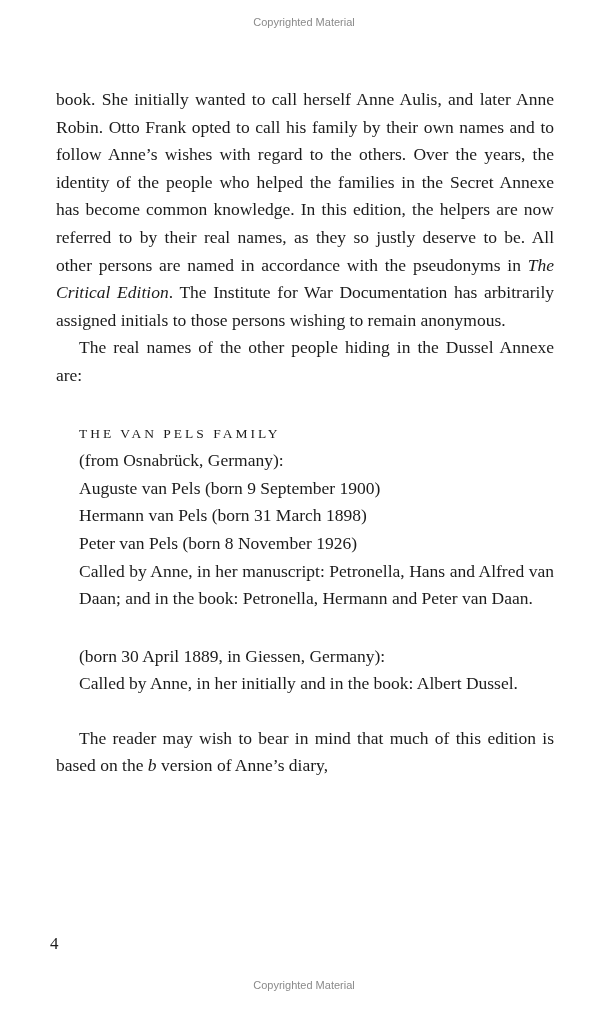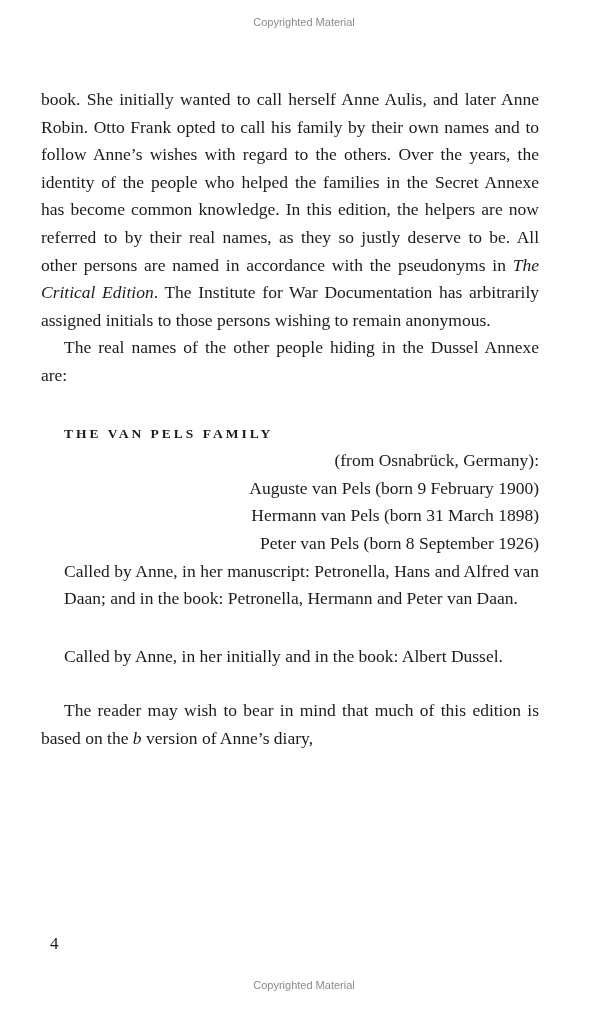--- a/index.html
+++ b/index.html
@@ -19,38 +19,38 @@
     text-align: center;
     font-family: "Liberation Sans", sans-serif;
     font-size: 11px;
     color: #8a8a8a;
   }
   .copyright-top { top: 16px; }
   .copyright-bottom { top: 979px; }
   .text-block {
     position: absolute;
     top: 86px;
-    left: 41px;
+    left: 56px;
     width: 498px;
     font-size: 17.5px;
     line-height: 27.6px;
   }
   .para { text-align: justify; }
   .para-indent { text-indent: 23px; }
   .person-block {
     margin-left: 23px;
     margin-top: 30px;
   }
   .sc-heading {
     font-size: 13.5px;
     letter-spacing: 3px;
     line-height: 27.6px;
-    font-weight: 700;
+    font-weight: 400;
   }
-  .plain-line { text-align: right; }
+  .plain-line { text-align: left; }
   .reader-note { margin-top: 27px; }
   .page-number {
     position: absolute;
     left: 50px;
     top: 934px;
     font-size: 17px;
   }
   i { font-style: italic; }
 </style>
 </head>
@@ -60,27 +60,28 @@
 
 <div class="text-block">
 
   <p class="para"><span>book. She initially wanted to call herself Anne Aulis, and later Anne Robin. Otto Frank opted to call his family by their own names and to follow Anne’s wishes with regard to the others. Over the years, the identity of the people who helped the families in the Secret Annexe has become common knowledge. In this edition, the helpers are now referred to by their real names, as they so justly deserve to be. All other persons are named in accordance with the pseudonyms in </span><i>The Critical Edition</i><span>. The Institute for War Documentation has arbitrarily assigned initials to those persons wishing to remain anonymous.</span></p>
 
   <p class="para para-indent">The real names of the other people hiding in the Dussel Annexe are:</p>
 
   <div class="person-block">
     <div class="sc-heading">THE VAN PELS FAMILY</div>
     <div class="plain-line">(from Osnabrück, Germany):</div>
-    <div class="plain-line">Auguste van Pels (born 9 February 1900)</div>
+    <div class="plain-line">Auguste van Pels (born 9 September 1900)</div>
     <div class="plain-line">Hermann van Pels (born 31 March 1898)</div>
-    <div class="plain-line">Peter van Pels (born 8 September 1926)</div>
+    <div class="plain-line">Peter van Pels (born 8 November 1926)</div>
     <p class="para">Called by Anne, in her manuscript: Petronella, Hans and Alfred van Daan; and in the book: Petronella, Hermann and Peter van Daan.</p>
   </div>
 
   <div class="person-block">
+    <div class="plain-line">(born 30 April 1889, in Giessen, Germany):</div>
     <p class="para">Called by Anne, in her initially and in the book: Albert Dussel.</p>
   </div>
 
   <p class="para para-indent reader-note"><span>The reader may wish to bear in mind that much of this edition is based on the </span><i>b</i><span> version of Anne’s diary,</span></p>
 
 </div>
 
 <div class="page-number">4</div>
 
 <div class="copyright copyright-bottom">Copyrighted Material</div>

